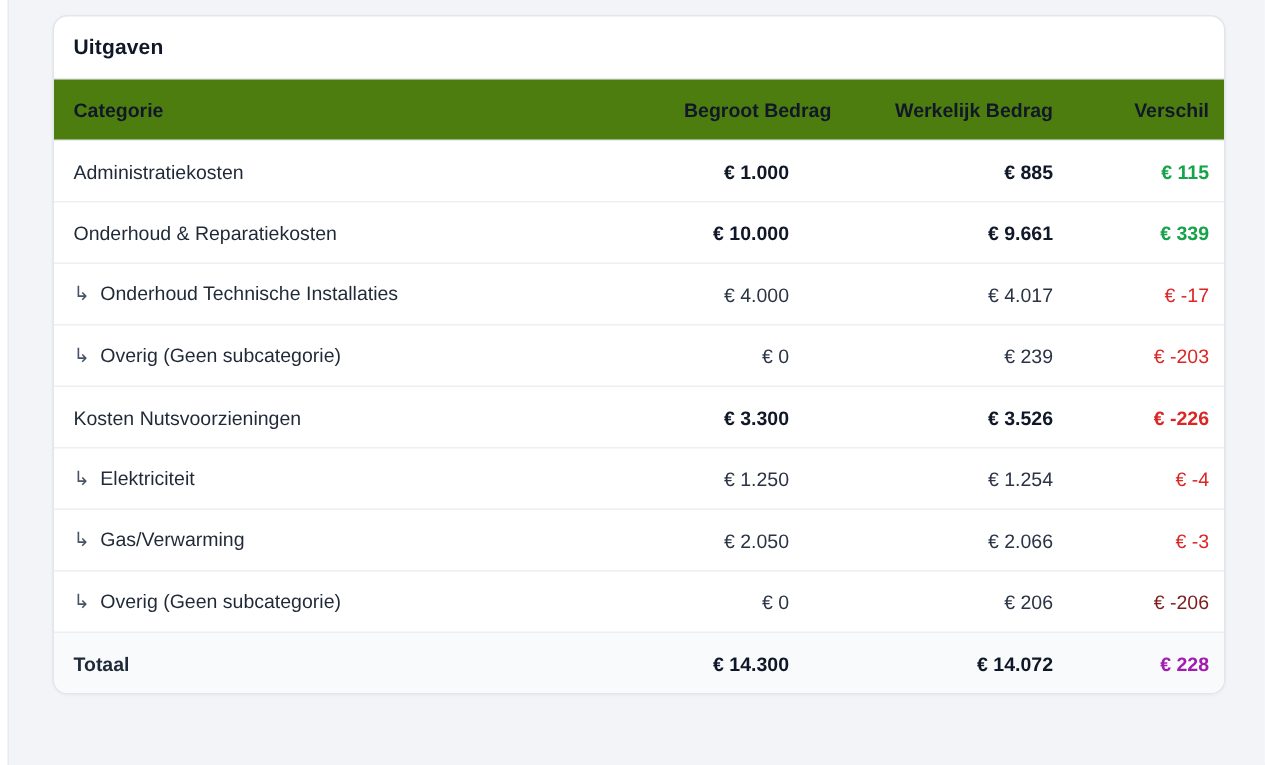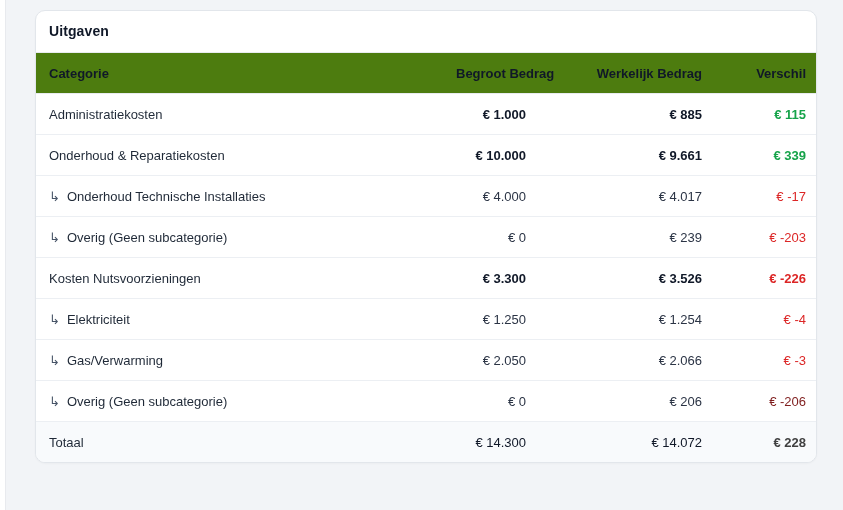--- a/index.html
+++ b/index.html
@@ -69,21 +69,21 @@
     padding-top: 0;
     padding-bottom: 0;
     font-size: 13px;
     color: #2b3445;
     border-bottom: 1px solid #eceff3;
     white-space: nowrap;
     overflow: hidden;
   }
   tbody tr:last-child td { border-bottom: none; }
   tr.main td.num { font-weight: bold; color: #101828; }
-  tr.total td { background: #f8fafc; font-weight: normal; color: #101828; }
+  tr.total td { background: #f8fafc; font-weight: bold; color: #101828; }
   tr.total td.verschil, tr.main td.verschil { font-weight: bold; }
   td.verschil { font-weight: normal; }
   .arrow {
     display: inline-block;
     margin-right: 7px;
     color: #475467;
     font-size: 13px;
   }
   .cat-label { color: #1f2937; }
 </style>
@@ -175,18 +175,18 @@
     <td class="num begroot">€ 0</td>
     <td class="num werkelijk">€ 206</td>
     <td class="num verschil" style="color: #7f1d1d;">€ -206</td>
   </tr>
           <tr class="total">
     <td class="cat">
       <span class="cat-label">Totaal</span>
     </td>
     <td class="num begroot">€ 14.300</td>
     <td class="num werkelijk">€ 14.072</td>
-    <td class="num verschil" style="color: #404040;">€ 228</td>
+    <td class="num verschil" style="color: #a21caf;">€ 228</td>
   </tr>
         </tbody>
     </table>
   </div>
 </div>
 
 </body></html>

